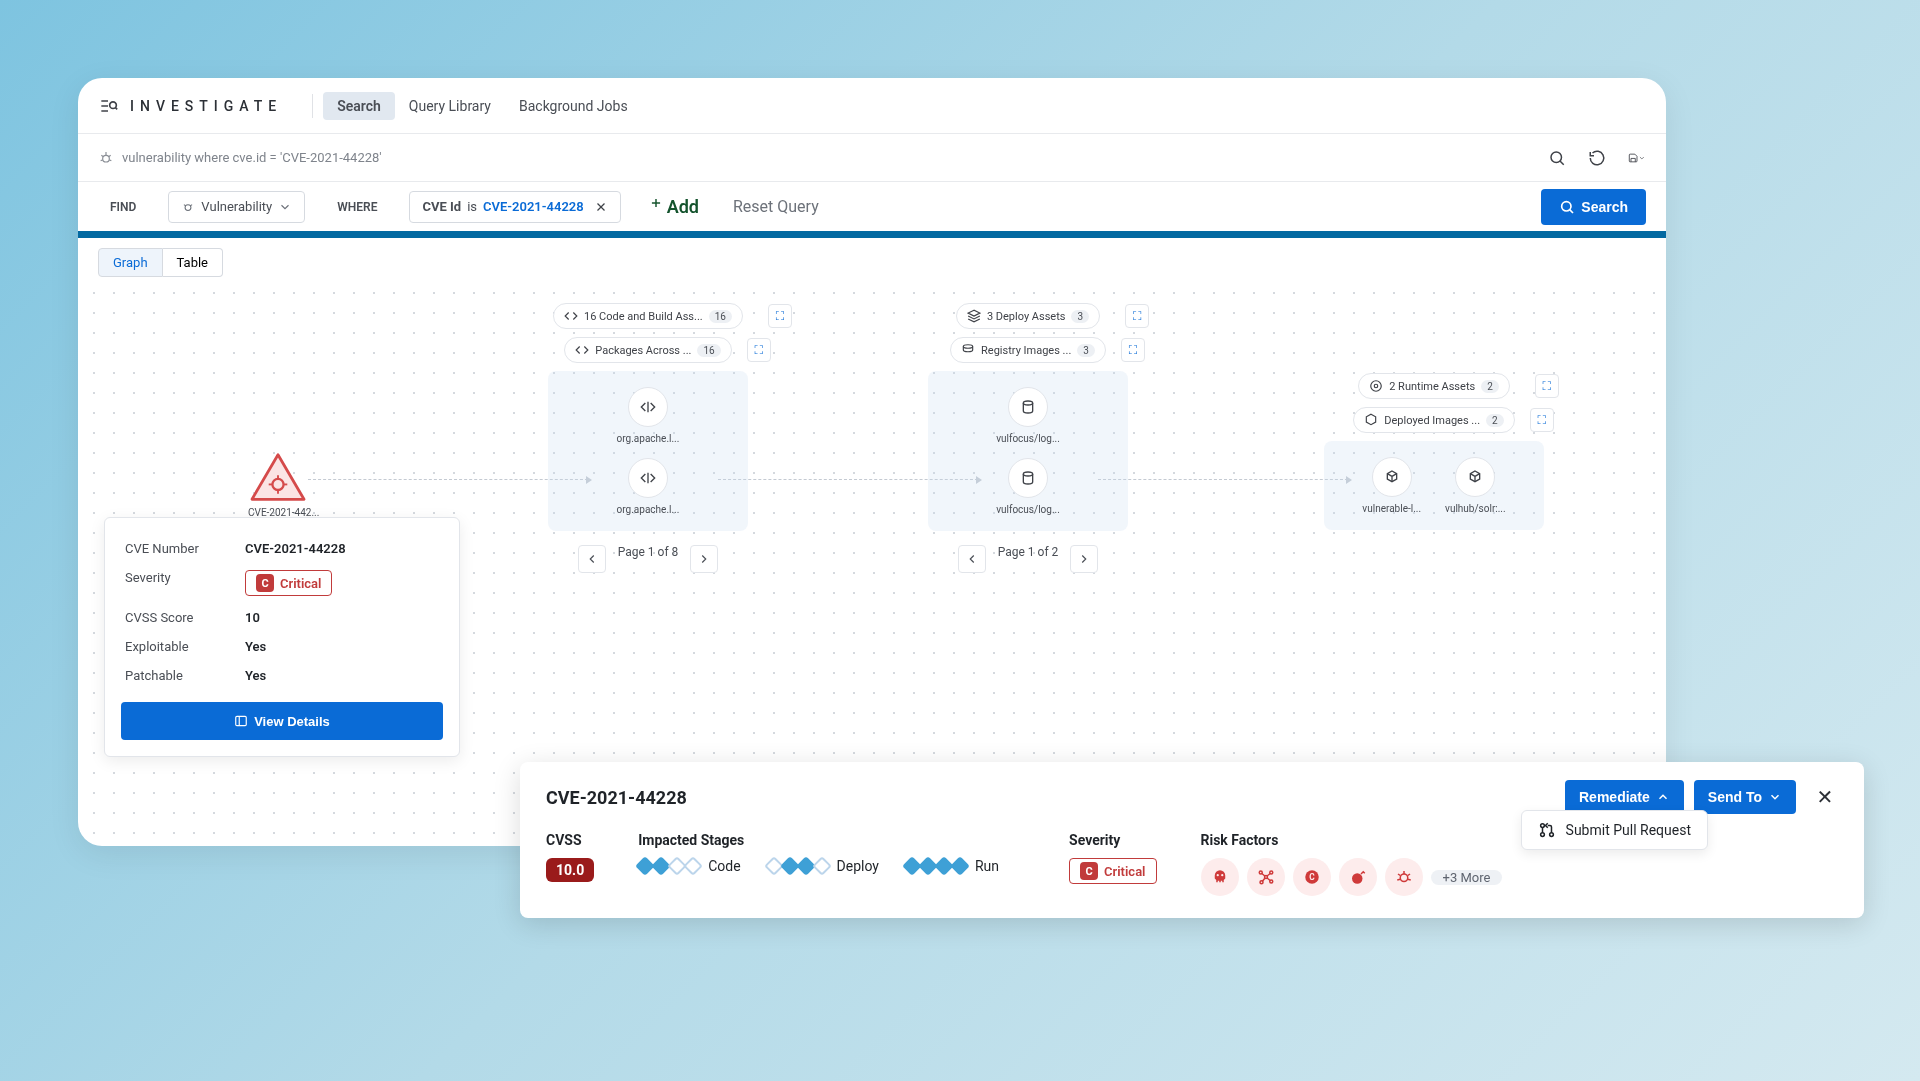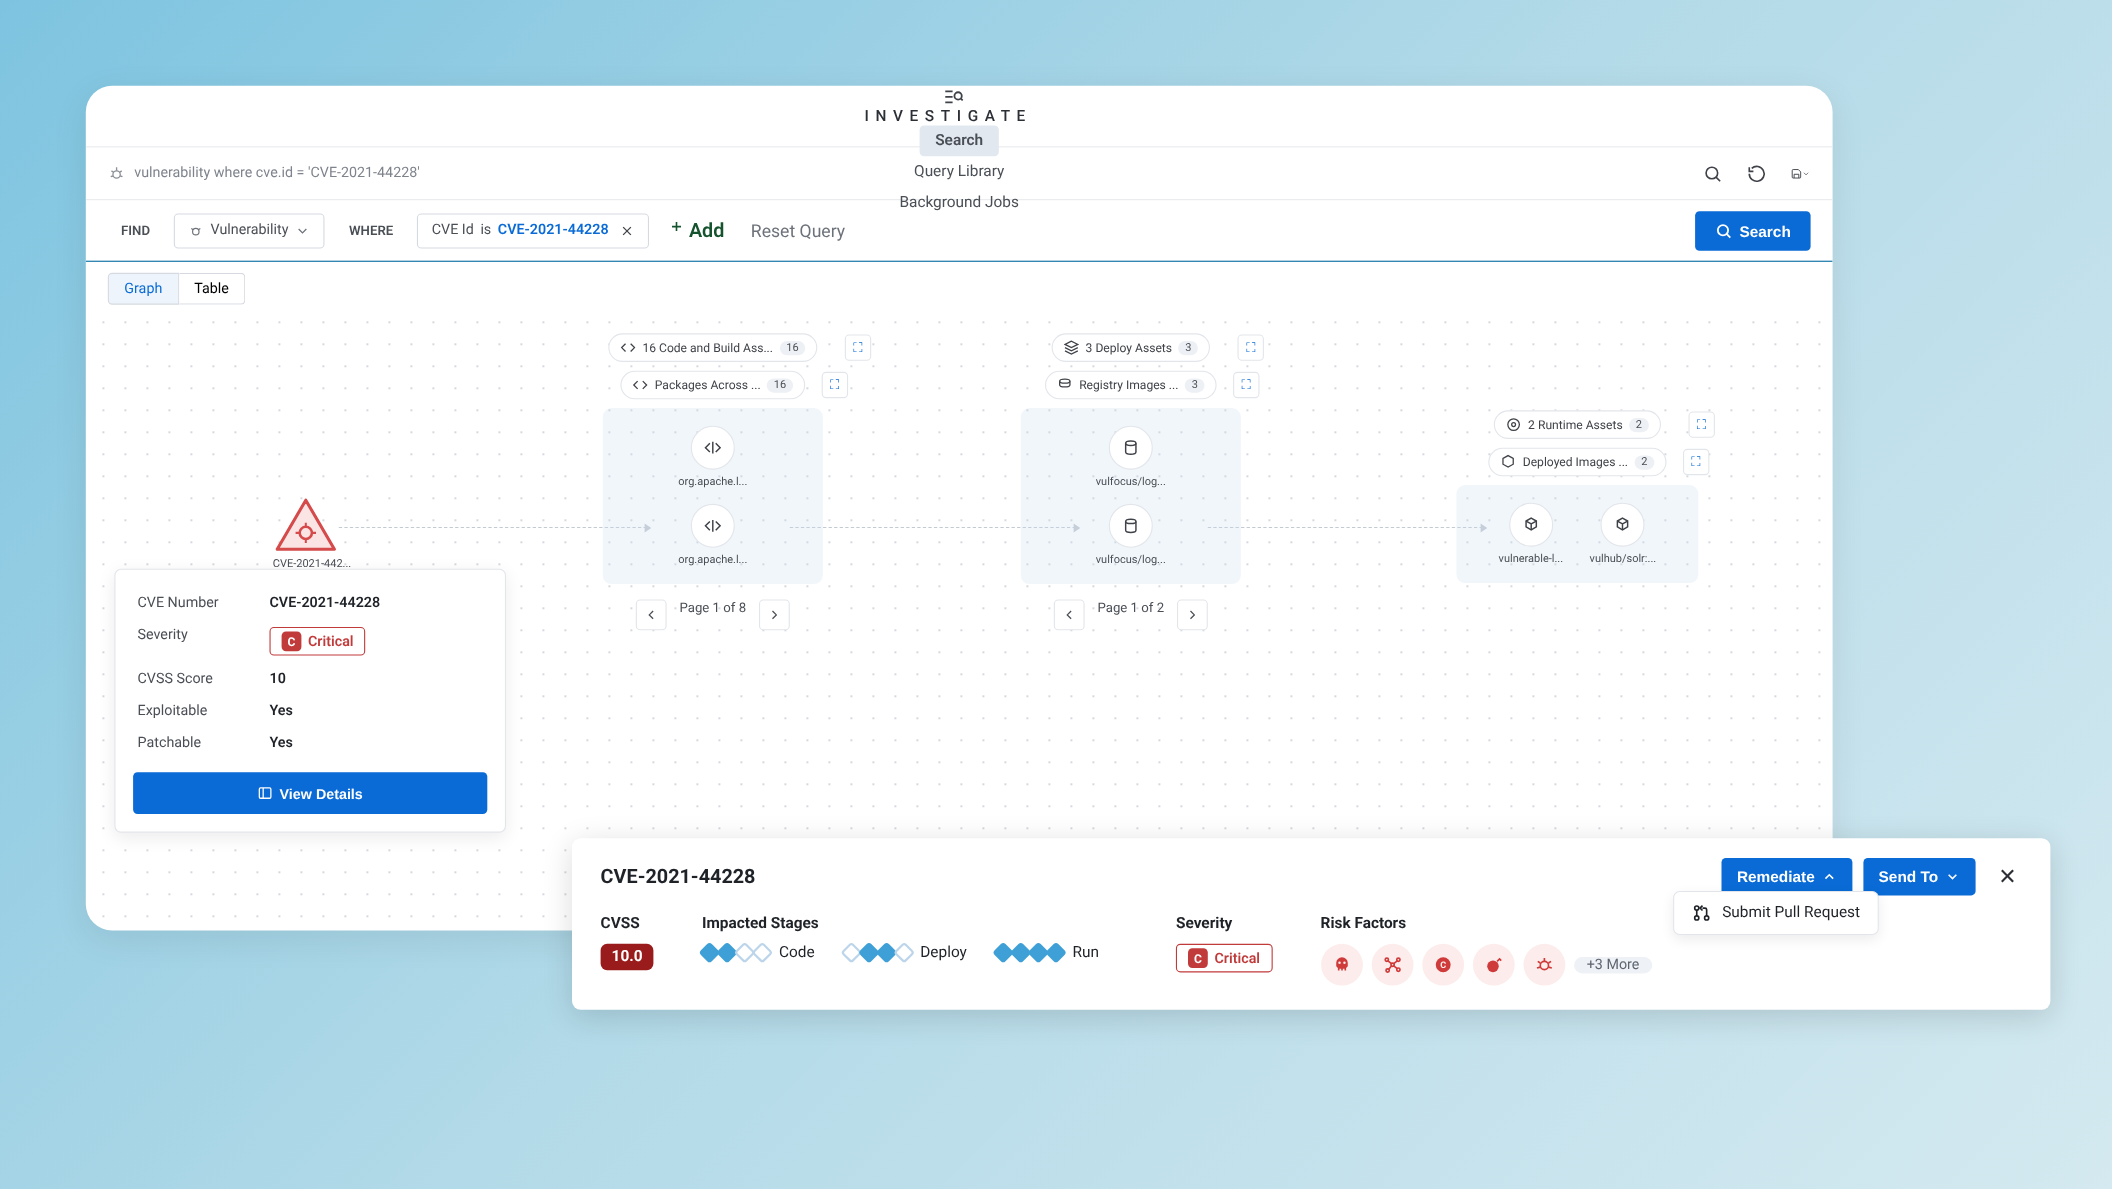--- a/index.html
+++ b/index.html
@@ -21,21 +21,20 @@
   border-radius: 24px;
   box-shadow: 0 8px 32px rgba(0,0,0,0.08);
   overflow: hidden;
 }
 .top-bar {
   display: flex;
   align-items: center;
   height: 56px;
   padding: 0 20px;
   border-bottom: 1px solid #e8eaed;
-  flex-direction: column;
 }
 .brand-icon {
   width: 20px; height: 20px;
   margin-right: 12px;
   color: #3f4248;
 }
 .brand-text {
   letter-spacing: 6px;
   font-size: 14px;
   font-weight: 500;
@@ -63,22 +62,22 @@
   color: #7f848c;
 }
 .query-bar .bug-icon { width: 16px; height: 16px; margin-right: 8px; color: #8c9097; }
 .query-bar .spacer { flex: 1; }
 .query-bar .q-icon { width: 18px; height: 18px; margin-left: 22px; color: #3f4248; cursor: pointer; }
 .filter-bar {
   display: flex;
   align-items: center;
   height: 56px;
   padding: 0 20px;
-  gap: 10px;
-  border-bottom: 1px solid #0369a1;
+  gap: 20px;
+  border-bottom: 7px solid #0369a1;
 }
 .chip {
   display: inline-flex;
   align-items: center;
   height: 32px;
   padding: 0 12px;
   border: 1px solid #d6dae0;
   border-radius: 4px;
   font-size: 13px;
   color: #4a4e55;
@@ -461,21 +460,21 @@
             <line x1="5" y1="8" x2="8" y2="10"></line>
             <line x1="19" y1="8" x2="16" y2="10"></line>
           </svg></span>
       <span>Vulnerability</span>
       <span class="chip-icon"><svg viewBox="0 0 24 24" fill="none" stroke="currentColor" stroke-width="2">
             <polyline points="6 9 12 15 18 9"></polyline>
           </svg></span>
     </span>
     <span class="chip flat">WHERE</span>
     <span class="chip">
-      <span style="font-weight:400">CVE Id</span>
+      <span style="font-weight:700">CVE Id</span>
       <span>is</span>
       <span class="cve-value">CVE-2021-44228</span>
       <span class="chip-icon" style="margin-left:4px;color:#3f4248"><svg viewBox="0 0 24 24" fill="none" stroke="currentColor" stroke-width="2">
             <line x1="6" y1="6" x2="18" y2="18"></line>
             <line x1="18" y1="6" x2="6" y2="18"></line>
           </svg></span>
     </span>
     <span class="add-link">
       <svg viewBox="0 0 24 24" fill="none" stroke="currentColor" stroke-width="2.5" width="14" height="14">
           <line x1="12" y1="5" x2="12" y2="19"></line>

